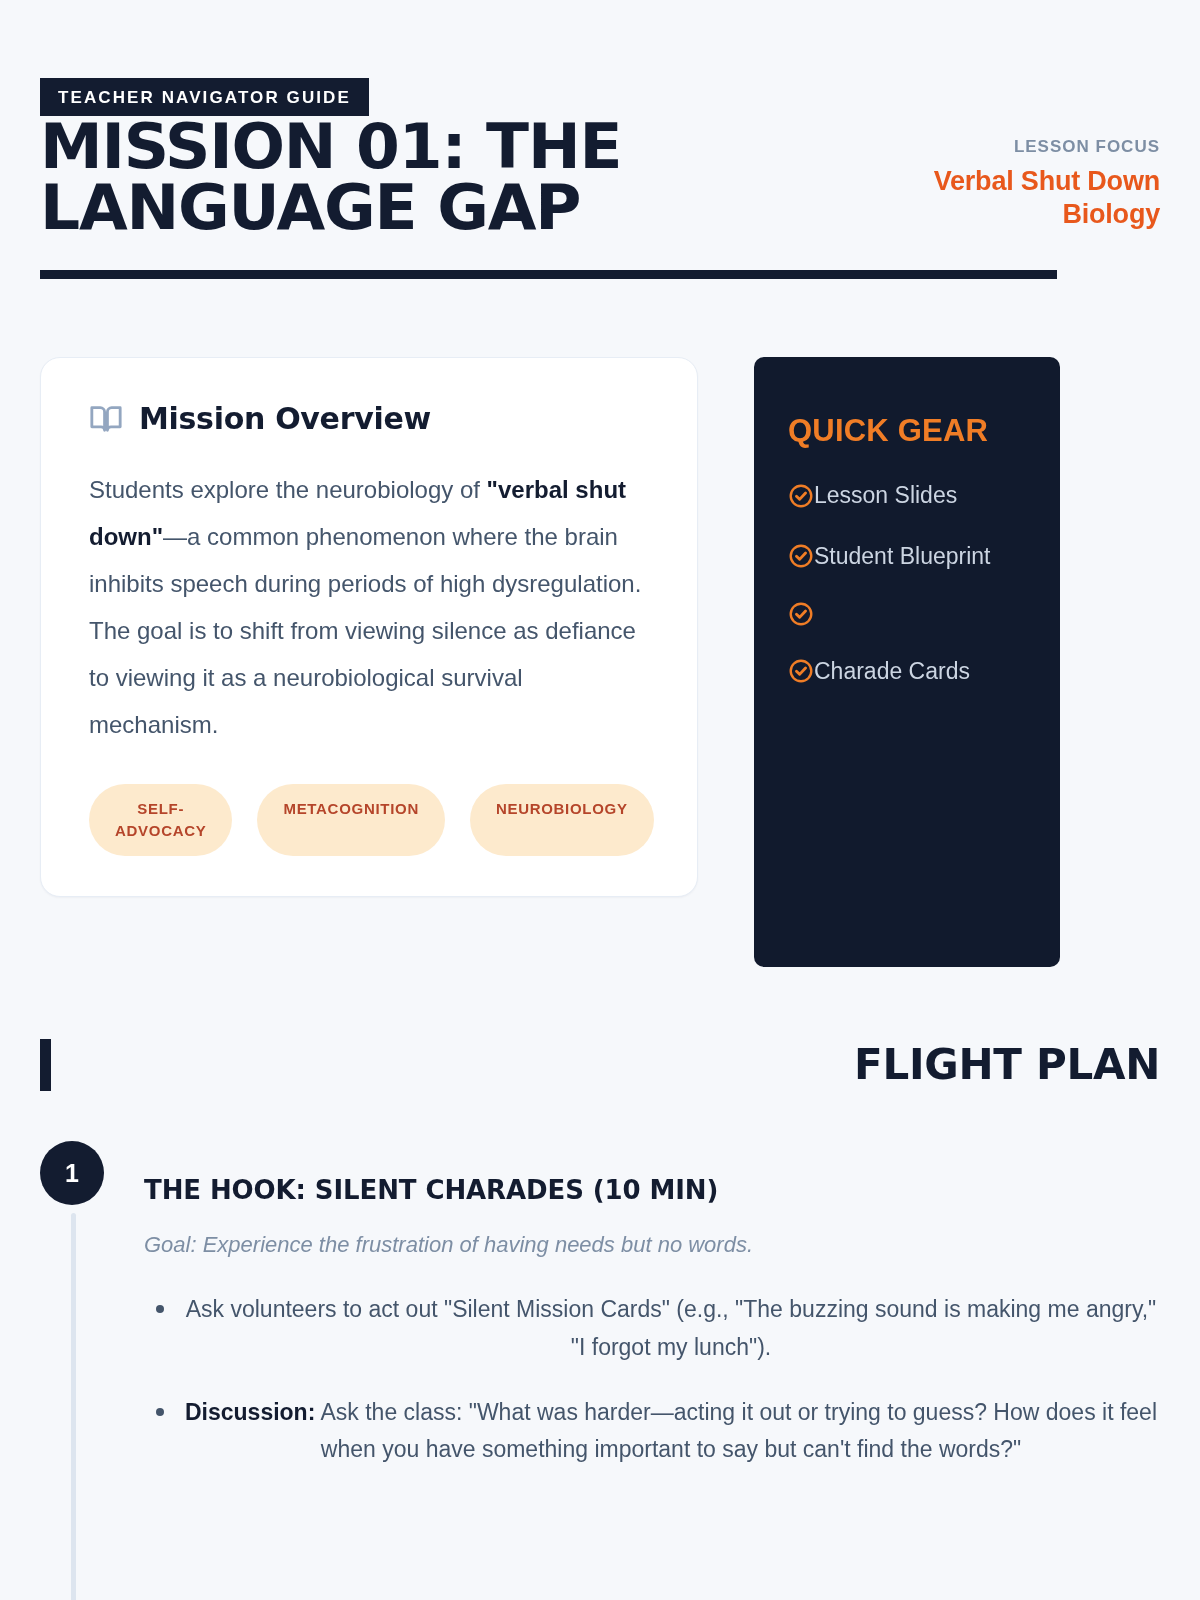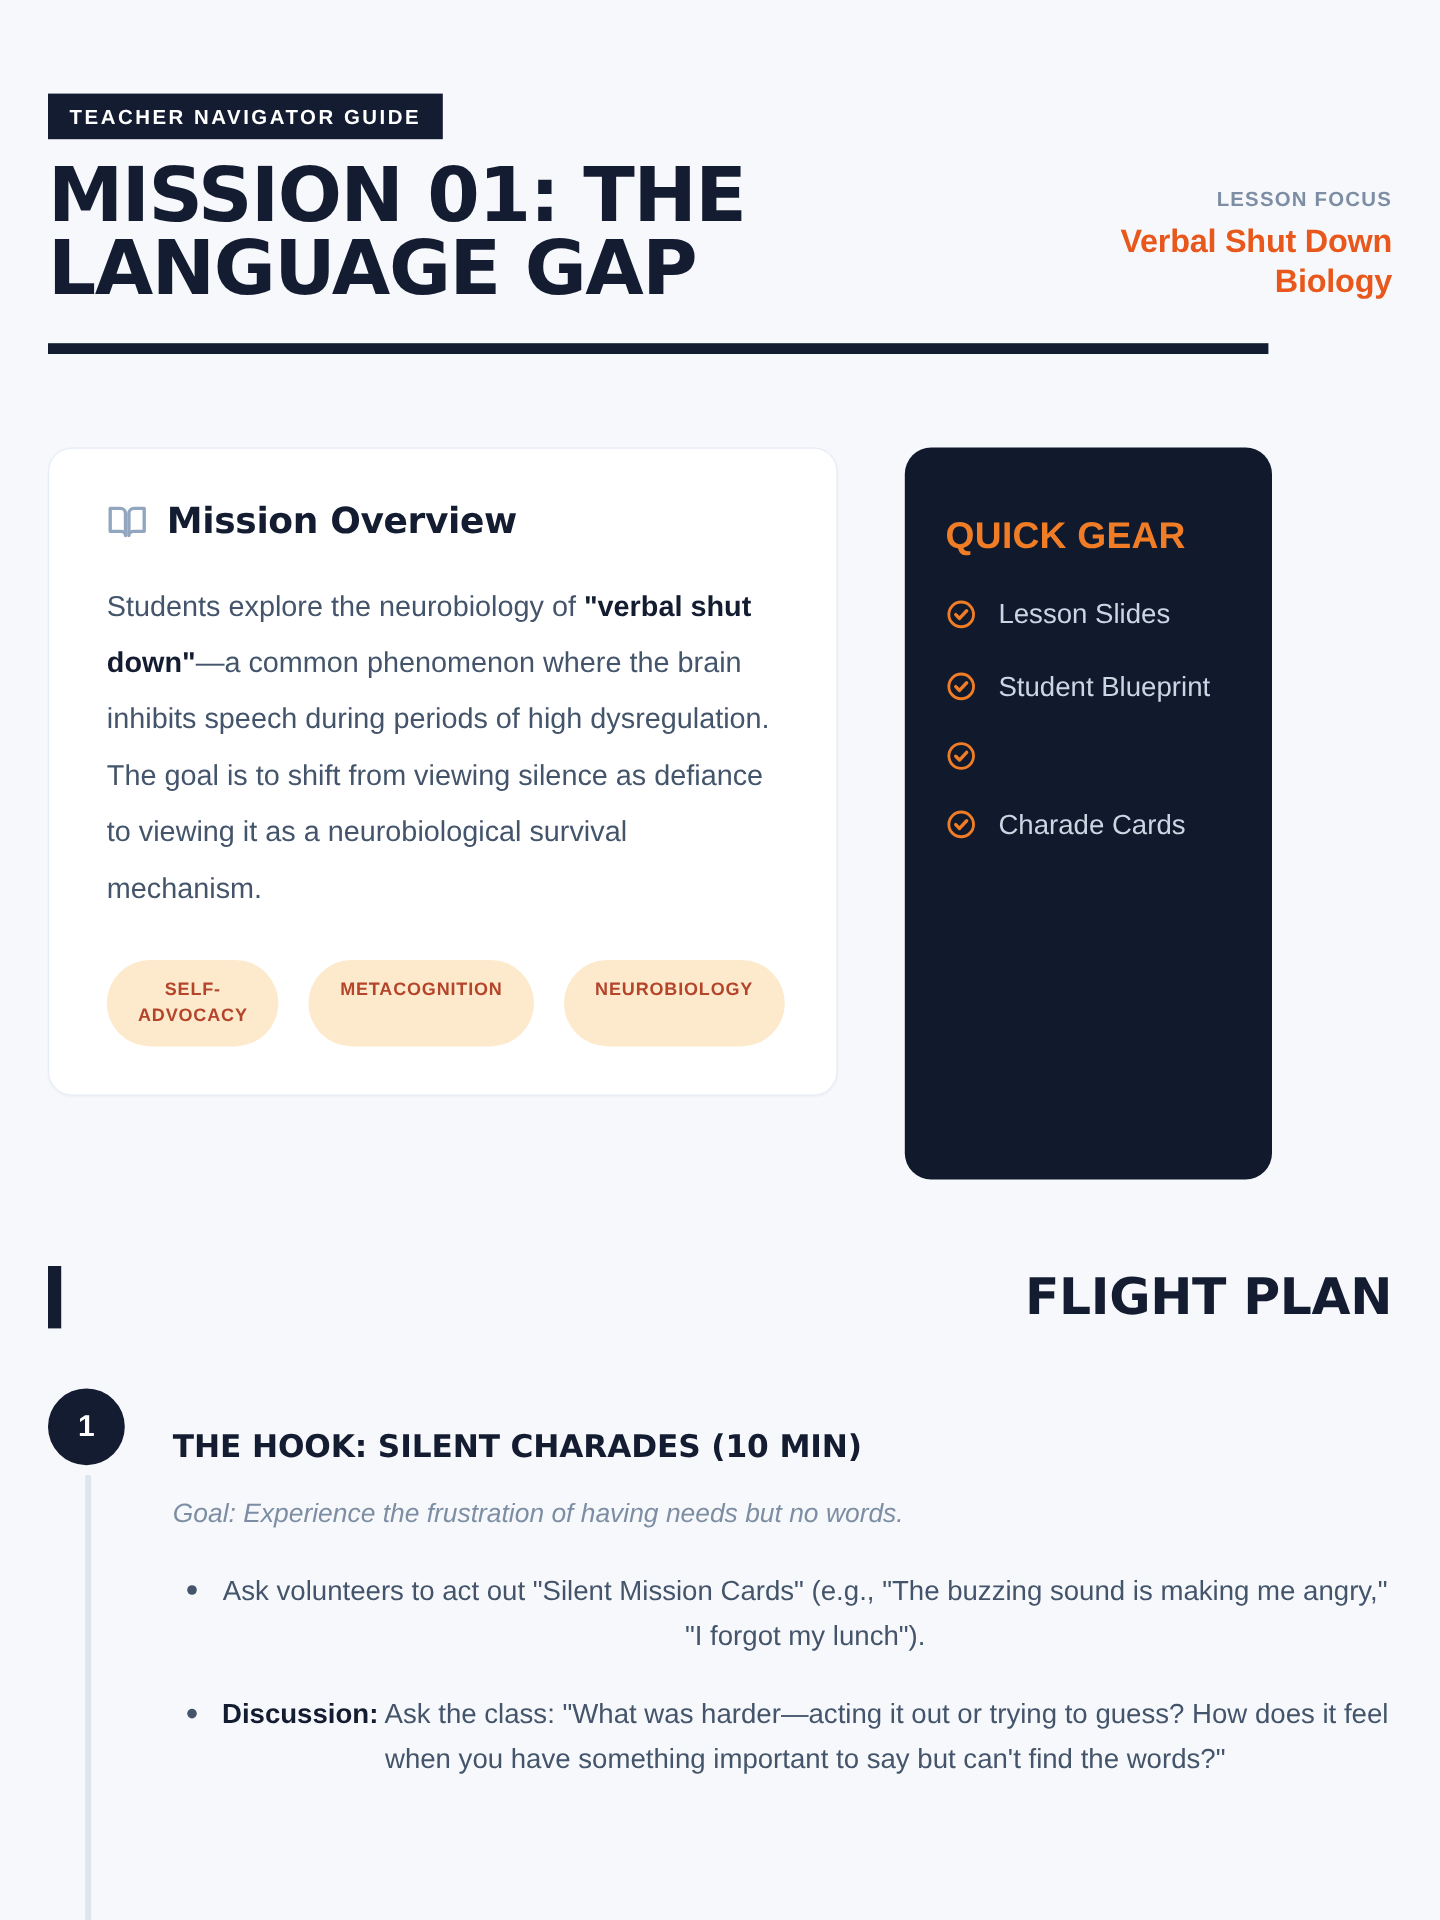--- a/index.html
+++ b/index.html
@@ -42,23 +42,22 @@
     background:var(--navy);
     color:#ffffff;
     font-size:17px;
     font-weight:bold;
     letter-spacing:2.1px;
     padding:11px 18px 10px 18px;
     line-height:1;
   }
   .head-row{
     display:flex;
-    align-items:center;
+    align-items:flex-start;
     justify-content:space-between;
-    margin-top:16px;
   }
   .title{
     font-family:"DejaVu Sans", sans-serif;
     color:var(--navy);
     font-size:63px;
     font-weight:bold;
     line-height:0.97;
     letter-spacing:-1.2px;
     max-width:700px;
     margin:0;
@@ -147,37 +146,36 @@
     padding:14px 26px;
     line-height:1.45;
     text-align:center;
   }
 
   
   .gear{
     width:306px;
     flex:none;
     background:var(--navy-deep);
-    border-radius:22px;
+    border-radius:10px;
     padding:52px 34px 46px 34px;
     min-height:610px;
   }
   .gear-title{
     color:var(--orange-bright);
     font-size:31px;
     font-weight:bold;
     line-height:1.42;
     letter-spacing:0.2px;
     margin-bottom:26px;
   }
   .gear-list{list-style:none;margin:0;padding:0;}
   .gear-item{
     display:flex;
     align-items:center;
-    gap:18px;
     margin-bottom:28px;
   }
   .gear-item:last-child{margin-bottom:0;}
   .check-icon{width:26px;height:26px;flex:none;display:block;}
   .gear-label{
     color:var(--gear-text);
     font-size:23px;
     line-height:1.42;
   }
 

